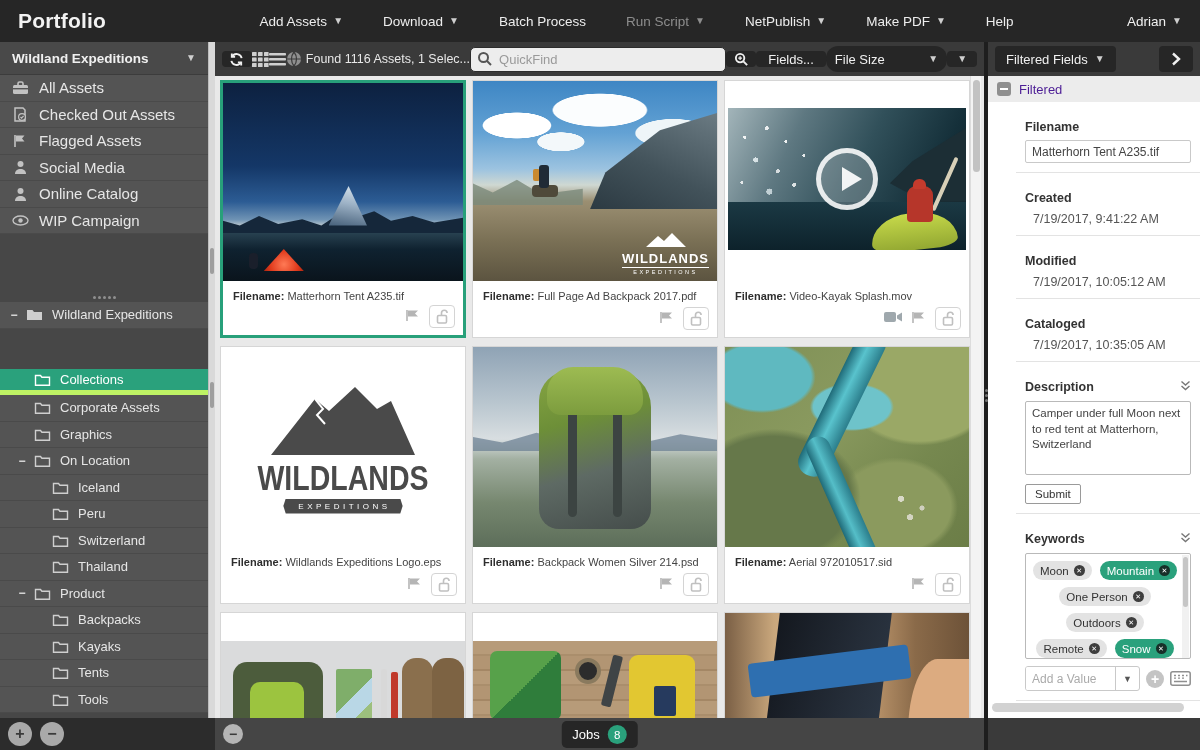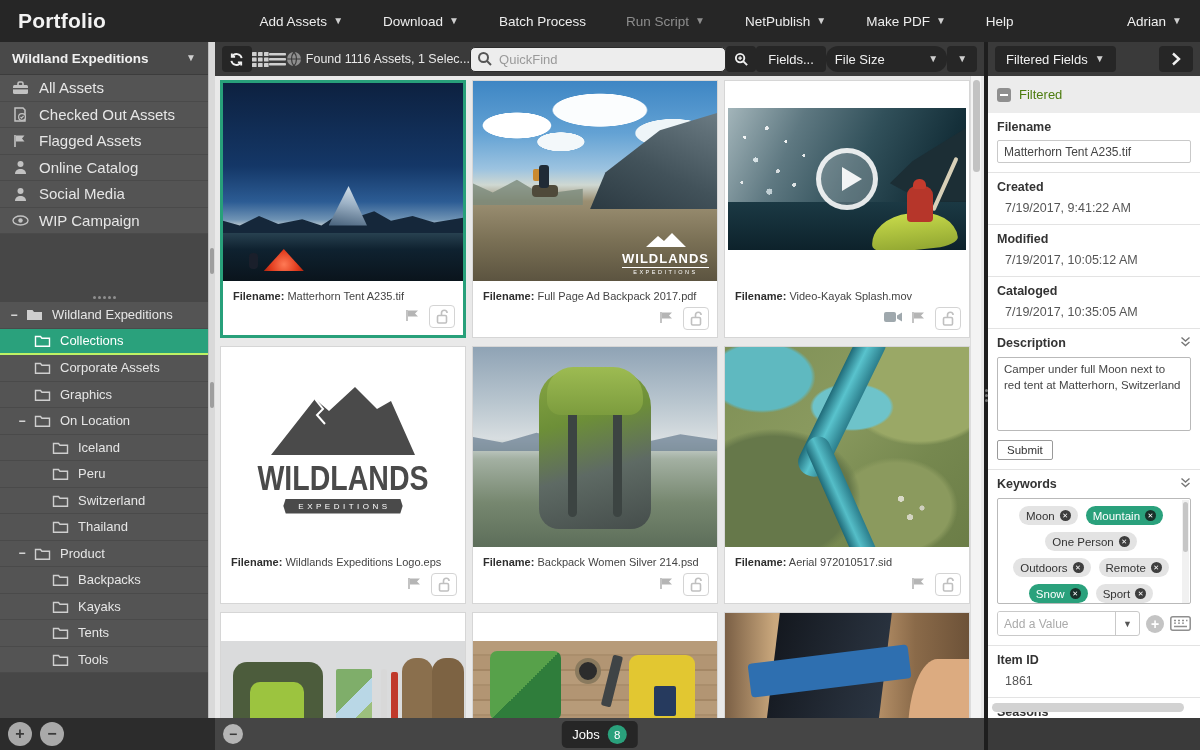--- a/index.html
+++ b/index.html
@@ -22,30 +22,30 @@
   .scrollstrip { position:absolute; right:0; top:0; width:7px; height:676px; background:#d9d9d9; border-left:1px solid #bdbdbd; }
   .scrollstrip .grip { position:absolute; left:1px; width:4px; height:26px; background:#9e9e9e; border-radius:2px; }
   .catalog-row { height:33px; background:#494949; border-bottom:1px solid #3c3c3c; display:flex; align-items:center; padding:0 12px; color:#f0f0f0; font-weight:bold; font-size:13.5px; }
   .catalog-row .caret { margin-left:auto; }
   .side-item { height:26.5px; background:#545454; border-bottom:1px solid #4a4a4a; display:flex; align-items:center; padding:0 10px; color:#e6e6e6; font-size:15px; cursor:pointer; }
   .side-item .s-icon { width:20px; margin-right:9px; display:flex; justify-content:center; }
   .splitter-dots { height:10px; display:flex; align-items:center; justify-content:center; gap:2px; margin-top:58px; }
   .splitter-dots i { width:3px; height:3px; border-radius:50%; background:#8f8f8f; }
   .tree { }
   .tree-row { height:26.5px; background:#545454; border-bottom:1px solid #4a4a4a; display:flex; align-items:center; color:#e6e6e6; font-size:13px; cursor:pointer; }
-  .tree-row.selected { background:#2aa17c; border-bottom:2px solid #bef264; color:#fff; }
+  .tree-row.selected { background:#2aa17c; border-bottom:5px solid #bef264; color:#fff;margin-top:40px; }
   .expander { width:12px; text-align:center; color:#e0e0e0; font-weight:bold; font-size:12px; }
   .t-icon { margin:0 9px 0 6px; display:flex; }
   .lvl0 { padding-left:8px; } .lvl1 { padding-left:28px; } .lvl1e { padding-left:16px; } .lvl2 { padding-left:46px; }
   .sidebar-footer { position:absolute; left:0; top:718px; width:215px; height:32px; background:#2c2c2c; display:flex; align-items:center; gap:8px; padding:0 8px; }
   .circle-btn { width:24px; height:24px; border-radius:50%; background:#a9a9a9; color:#3a3a3a; font-size:16px; font-weight:bold; display:flex; align-items:center; justify-content:center; cursor:pointer; line-height:1; }
 
   
   .toolbar { position:absolute; left:215px; top:42px; width:769px; height:34px; background:#3a3a3a; display:flex; align-items:center; padding:0 7px; gap:0; }
-  .tb-btn { background:#262626; border-radius:4px; height:26px; display:flex; align-items:center; justify-content:center; color:#f0f0f0; cursor:pointer; }
+  .tb-btn { background:#262626; border-radius:4px; height:16px; display:flex; align-items:center; justify-content:center; color:#f0f0f0; cursor:pointer; }
   .tb-btn.sq { width:30px; }
   .tb-icon { color:#cfcfcf; display:flex; align-items:center; cursor:pointer; }
   .status-text { color:#e8e8e8; font-size:12.5px; margin-left:4px; white-space:nowrap; }
   .quickfind { position:relative; margin-left:auto; width:258px; height:25px; }
   .quickfind input { width:100%; height:100%; border:1px solid #2c2c2c; border-radius:5px; background:#ededed; padding:0 8px 0 28px; font-size:13px; font-family:"Liberation Sans",sans-serif; color:#333; outline:none; }
   .quickfind input::placeholder { color:#9a9a9a; }
   .qf-glass { position:absolute; left:7px; top:4px; }
   .tb-btn.fields { padding:0 12px; font-size:13px; }
   .tb-select { background:#262626; border-radius:12px; height:26px; width:122px; display:flex; align-items:center; padding:11px 9px; color:#f0f0f0; font-size:13px; cursor:pointer; }
   .tb-select .caret { margin-left:auto; }
@@ -162,24 +162,24 @@
 
   
   .bottombar { position:absolute; left:215px; top:718px; width:769px; height:32px; background:#454545; display:flex; align-items:center; padding:0 8px; }
   .bb-minus { width:20px; height:20px; border-radius:50%; background:#b5b5b5; color:#3a3a3a; font-weight:bold; font-size:14px; display:flex; align-items:center; justify-content:center; cursor:pointer; }
   .jobs-btn { position:absolute; left:50%; top:3px; transform:translateX(-50%); background:#262626; border-radius:5px; height:27px; display:flex; align-items:center; gap:8px; padding:0 11px; color:#fff; font-size:13px; cursor:pointer; }
   .jobs-badge { width:19px; height:19px; border-radius:50%; background:#2aa17c; color:#fff; font-size:11.5px; display:flex; align-items:center; justify-content:center; }
   .panel-footer { position:absolute; left:988px; top:718px; width:212px; height:32px; background:#3a3a3a; }
 
   
   .panel { position:absolute; left:988px; top:76px; width:212px; height:642px; background:#fff; overflow:hidden; color:#3a3a3a; }
-  .section-strip { height:37px; background:#ececec; display:flex; align-items:center; gap:8px; padding:0 9px; color:#4d7c0f; font-size:13px; }
+  .section-strip { height:26px; background:#ececec; display:flex; align-items:center; gap:8px; padding:0 9px; color:#4c1d95; font-size:13px; }
   .minus-box { width:14px; height:14px; background:#8f8f8f; border-radius:3px; position:relative; cursor:pointer; }
   .minus-box::after { content:""; position:absolute; left:3px; top:6px; width:8px; height:2px; background:#fff; }
-  .fieldblock { border-bottom:1px solid #e3e3e3; padding:7px 9px 9px; }
+  .fieldblock { border-bottom:1px solid #e3e3e3; padding:18px 9px 9px;margin-left:28px; }
   .flabel { font-weight:bold; font-size:12.5px; color:#333; display:flex; align-items:center; }
   .flabel .dbl-chev { margin-left:auto; }
   .fvalue { font-size:12.5px; color:#555; padding:7px 0 0 8px; }
   .finput { width:100%; height:23px; border:1px solid #c9c9c9; border-radius:2px; margin-top:6px; padding:0 6px; font-size:12px; color:#444; font-family:"Liberation Sans",sans-serif; outline:none; background:#fff; }
   .ftextarea { width:100%; height:74px; border:1px solid #b9b9b9; border-radius:2px; margin-top:7px; padding:4px 6px; font-size:11.5px; line-height:1.35; color:#444; font-family:"Liberation Sans",sans-serif; resize:none; outline:none; }
   .submit-btn { margin-top:6px; border:1px solid #9a9a9a; background:#fff; border-radius:2px; font-size:11.5px; color:#333; padding:3px 9px; cursor:pointer; font-family:"Liberation Sans",sans-serif; }
   .tagbox { position:relative; border:1px solid #b9b9b9; border-radius:2px; margin-top:7px; height:106px; overflow:hidden; padding:7px 12px 0 6px; display:flex; flex-wrap:wrap; gap:7px 8px; justify-content:center; align-content:flex-start; }
   .tag { display:inline-flex; align-items:center; gap:5px; background:#e3e3e3; color:#333; border-radius:10px; height:19px; padding:0 7px; font-size:11.5px; cursor:default; }
   .tag.green { background:#2aa17c; color:#fff; }
   .tag-x { width:11px; height:11px; border-radius:50%; background:rgba(20,20,20,.8); color:#fff; font-size:7px; display:flex; align-items:center; justify-content:center; cursor:pointer; line-height:1; }
@@ -273,30 +273,30 @@
           </span>
         <span>Flagged Assets</span>
       </div>
       <div class="side-item">
         <span class="s-icon">
             <svg width="13" height="14" viewBox="0 0 13 14">
               <circle cx="6.5" cy="4" r="3" fill="#c2c2c2"></circle>
               <path d="M1 14c0-3.2 2.4-5 5.5-5s5.5 1.8 5.5 5z" fill="#c2c2c2"></path>
             </svg>
           </span>
-        <span>Online Catalog</span>
+        <span>Social Media</span>
       </div>
       <div class="side-item">
         <span class="s-icon">
             <svg width="13" height="14" viewBox="0 0 13 14">
               <circle cx="6.5" cy="4" r="3" fill="#c2c2c2"></circle>
               <path d="M1 14c0-3.2 2.4-5 5.5-5s5.5 1.8 5.5 5z" fill="#c2c2c2"></path>
             </svg>
           </span>
-        <span>Social Media</span>
+        <span>Online Catalog</span>
       </div>
       <div class="side-item">
         <span class="s-icon">
             <svg width="17" height="11" viewBox="0 0 17 11">
               <ellipse cx="8.5" cy="5.5" rx="7.5" ry="4.5" fill="none" stroke="#c2c2c2" stroke-width="1.4"></ellipse>
               <circle cx="8.5" cy="5.5" r="2.2" fill="#c2c2c2"></circle>
             </svg>
           </span>
         <span>WIP Campaign</span>
       </div>

